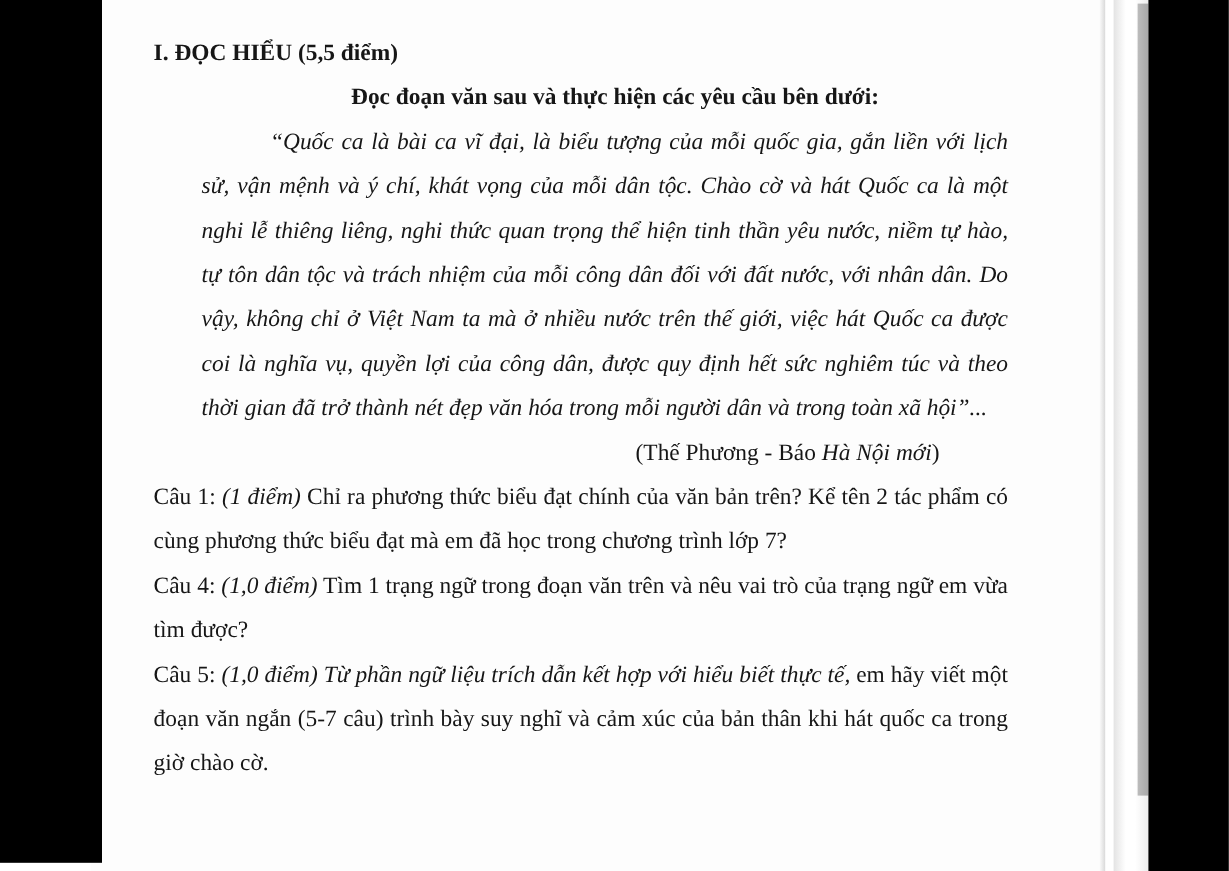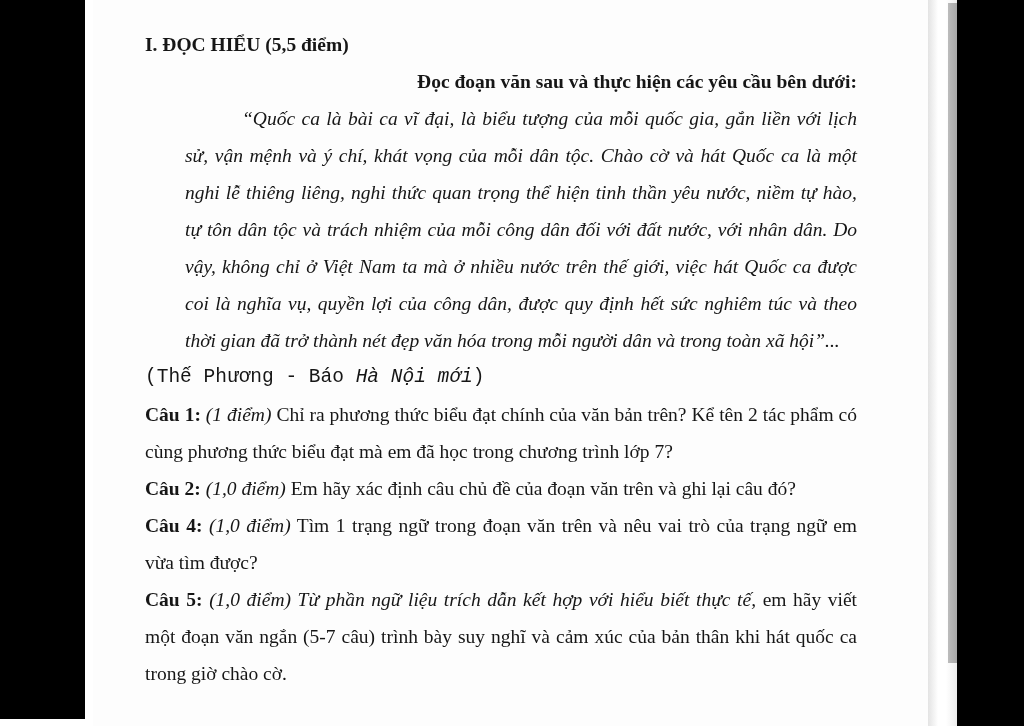--- a/index.html
+++ b/index.html
@@ -7,43 +7,43 @@
     width: 1024px; height: 726px;
     background: #ffffff;
     position: relative;
     overflow: hidden;
     font-family: "Liberation Serif", "DejaVu Serif", serif;
   }
   .stage { position: absolute; inset: 0; }
 
   
   .paper {
-    position: absolute; left: 93px; top: 0;
+    position: absolute; left: 76px; top: 0;
     width: 845px; height: 726px;
     background: #fdfdfd;
   }
   .paper-edge {
     position: absolute; left: 840px; top: 0;
     width: 5px; height: 726px;
     background: linear-gradient(to right, rgba(0,0,0,0), rgba(0,0,0,0.14));
   }
   .content {
     position: absolute; left: 52px; top: 26px;
     width: 712px;
     font-size: 19.5px; line-height: 37px;
     color: #161616;
     text-align: justify;
   }
   .content p { margin: 0; }
   p.heading   { font-weight: bold; text-align: left; }
-  p.subhead   { font-weight: bold; text-indent: 57px; text-align: right; }
+  p.subhead   { font-weight: bold; text-indent: 57px; text-align: center; }
   p.quote     { font-style: italic; text-indent: 57px; margin-left: 40px; }
-  p.attribution { padding-right: 57px; font-family: Liberation Mono, monospace; }
+  p.attribution { text-align: right; padding-right: 57px; }
   p.attribution .src { font-style: italic; }
-  p.question .qlabel { font-weight: bold; }
+  p.question .qlabel { font-weight: normal; }
   p.question .qpoints { font-style: italic; margin-top: 36px; }
   p.question .qlead { font-style: italic; }
 
   
   .scroll-strip {
     position: absolute; left: 928px; top: 0;
     width: 29px; height: 726px;
     background: linear-gradient(to right, #e3e3e3 0%, #ffffff 35%, #ffffff 62%, #ededed 100%);
   }
   .scroll-thumb {
@@ -75,21 +75,20 @@
       <p class="heading">I. ĐỌC HIỂU (5,5 điểm)</p>
 
       <p class="subhead">Đọc đoạn văn sau và thực hiện các yêu cầu bên dưới:</p>
 
       <p class="quote">“Quốc ca là bài ca vĩ đại, là biểu tượng của mỗi quốc gia, gắn liền với lịch sử, vận mệnh và ý chí, khát vọng của mỗi dân tộc. Chào cờ và hát Quốc ca là một nghi lễ thiêng liêng, nghi thức quan trọng thể hiện tinh thần yêu nước, niềm tự hào, tự tôn dân tộc và trách nhiệm của mỗi công dân đối với đất nước, với nhân dân. Do vậy, không chỉ ở Việt Nam ta mà ở nhiều nước trên thế giới, việc hát Quốc ca được coi là nghĩa vụ, quyền lợi của công dân, được quy định hết sức nghiêm túc và theo thời gian đã trở thành nét đẹp văn hóa trong mỗi người dân và trong toàn xã hội”...</p>
 
       <p class="attribution"><span>(Thế Phương - Báo </span><span class="src">Hà Nội mới</span><span>)</span></p>
 
       <p class="question"><span class="qlabel">Câu 1:</span> <span class="qpoints">(1 điểm)</span> <span class="qtext">Chỉ ra phương thức biểu đạt chính của văn bản trên? Kể tên 2 tác phẩm có cùng phương thức biểu đạt mà em đã học trong chương trình lớp 7?</span></p>
 
-      <p class="question"><span class="qlabel">Câu 2:</span> <span class="qpoints">(1,0 điểm)</span> <span class="qtext">Em hãy xác định câu chủ đề của đoạn văn trên và ghi lại câu đó?</span></p>
 
 
       <p class="question"><span class="qlabel">Câu 4:</span> <span class="qpoints">(1,0 điểm)</span> <span class="qtext">Tìm 1 trạng ngữ trong đoạn văn trên và nêu vai trò của trạng ngữ em vừa tìm được?</span></p>
 
       <p class="question"><span class="qlabel">Câu 5:</span> <span class="qpoints">(1,0 điểm)</span> <span class="qlead">Từ phần ngữ liệu trích dẫn kết hợp với hiểu biết thực tế,</span> <span class="qtext">em hãy viết một đoạn văn ngắn (5-7 câu) trình bày suy nghĩ và cảm xúc của bản thân khi hát quốc ca trong giờ chào cờ.</span></p>
 
     </div>
     <div class="paper-edge"></div>
   </div>
 

